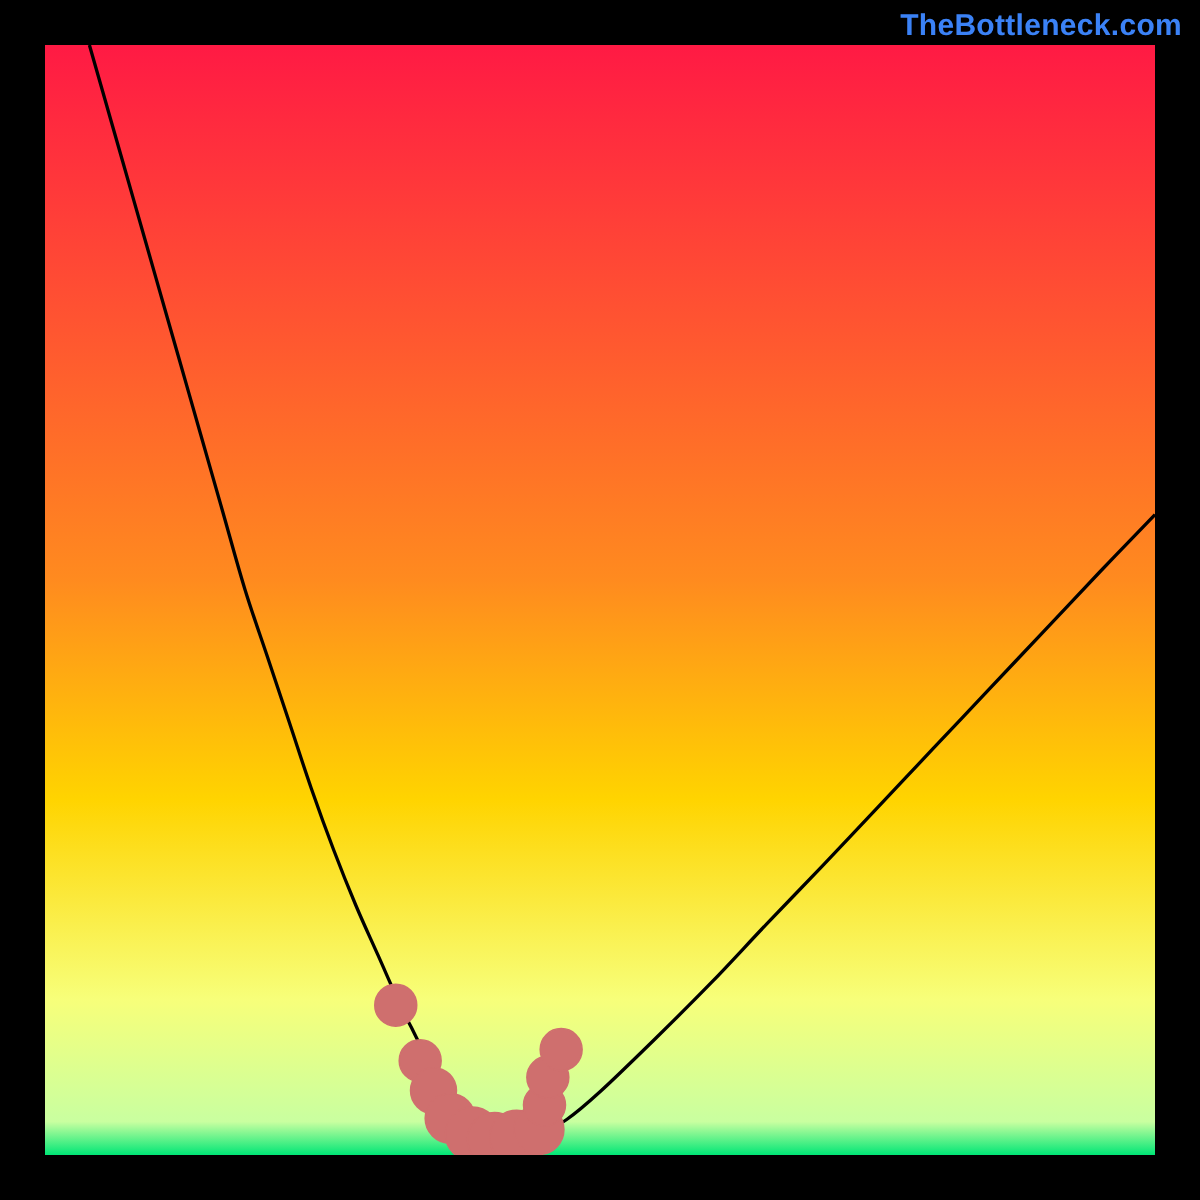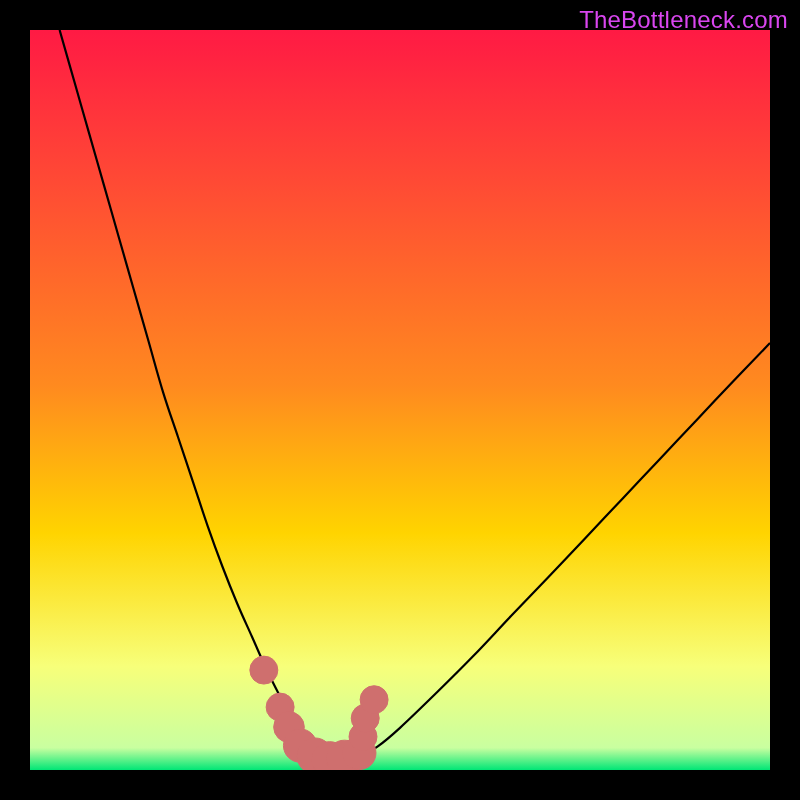--- a/index.html
+++ b/index.html
@@ -14,23 +14,23 @@
   .stage {
     position: relative;
     width: 800px;
     height: 800px;
     background: #000;
   }
   .watermark {
     position: absolute;
     top: 6px;
     right: 12px;
-    color: #d946ef;
-    font-size: 24px;
-    font-weight: 400;
+    color: #3b82f6;
+    font-size: 20px;
+    font-weight: 700;
     letter-spacing: 0.2px;
     z-index: 5;
     user-select: none;
   }
   .plot {
     position: absolute;
     left: 30px;
     top: 30px;
     width: 740px;
     height: 740px;

